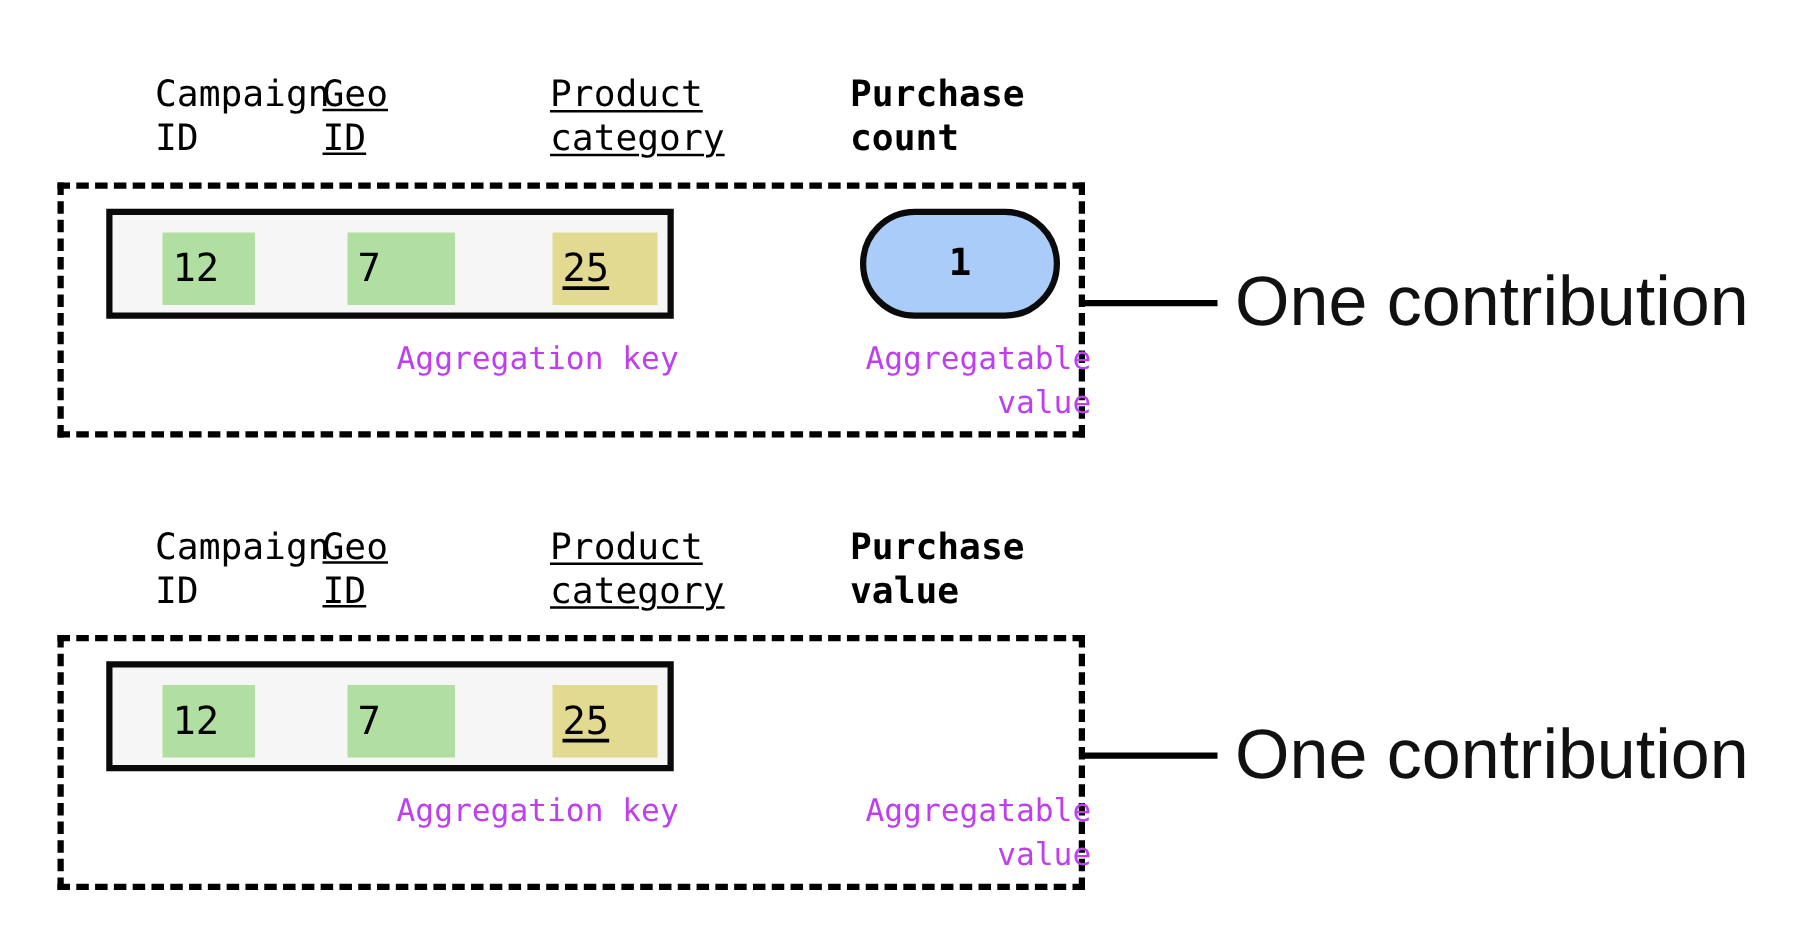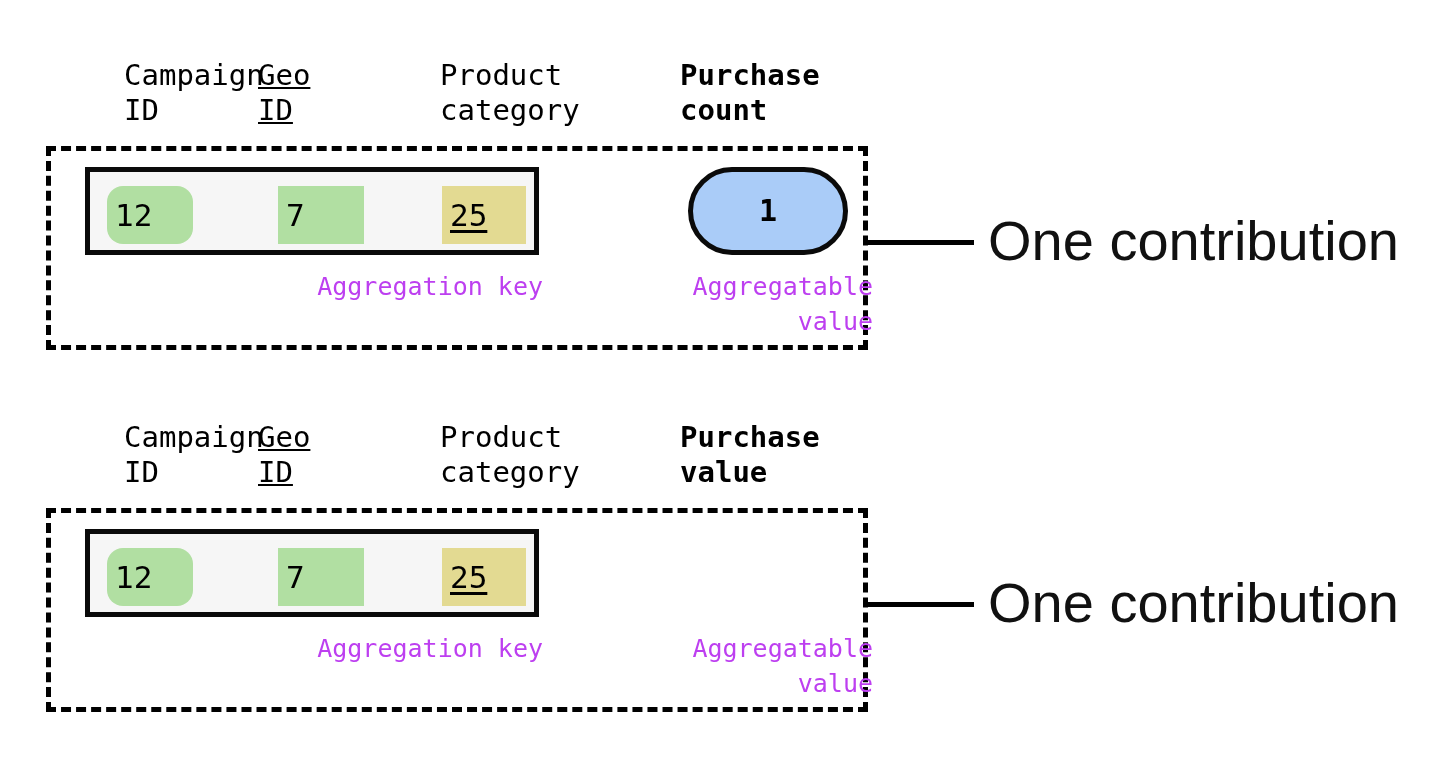--- a/index.html
+++ b/index.html
@@ -33,21 +33,21 @@
     position: absolute;
     font-family: "DejaVu Sans Mono", monospace;
     font-size: 29px;
     line-height: 35px;
     letter-spacing: 0px;
     white-space: pre;
     color: #000000;
   }
   .col-head.campaign { left: 100px; top: 0px; margin-left: 24px; }
   .col-head.geo      { left: 258px; top: 0px; text-decoration: underline; }
-  .col-head.product  { left: 440px; top: 0px; text-underline-offset: 3px; text-decoration-thickness: 2px; }
+  .col-head.product  { left: 440px; top: 0px; text-decoration: underline; text-underline-offset: 3px; text-decoration-thickness: 2px; }
   .col-head.measure  { left: 680px; top: 0px; font-weight: bold; }
 
   
   .dashed-box {
     position: absolute;
     left: 46px;
     width: 822px;
     border: 5px dashed #000000;
     box-sizing: border-box;
     background: transparent;
@@ -73,21 +73,21 @@
     justify-content: flex-start;
     box-sizing: border-box;
     padding-left: 8px;
   }
   .cell span {
     font-family: "DejaVu Sans Mono", monospace;
     font-size: 31px;
     line-height: 31px;
     color: #000000;
   }
-  .cell.c0 { left: 17px;  width: 86px;  background: #b1dfa2; border-radius: 16px; }
+  .cell.c0 { left: 40px;  width: 74px;  background: #b1dfa2; }
   .cell.c1 { left: 188px; width: 86px;  background: #b1dfa2; }
   .cell.c2 { left: 352px; width: 84px;  background: #e3da92; }
   .cell.c2 span {
     text-decoration: underline;
     text-underline-offset: 4px;
     text-decoration-thickness: 3px;
   }
 
   
   .oval {

